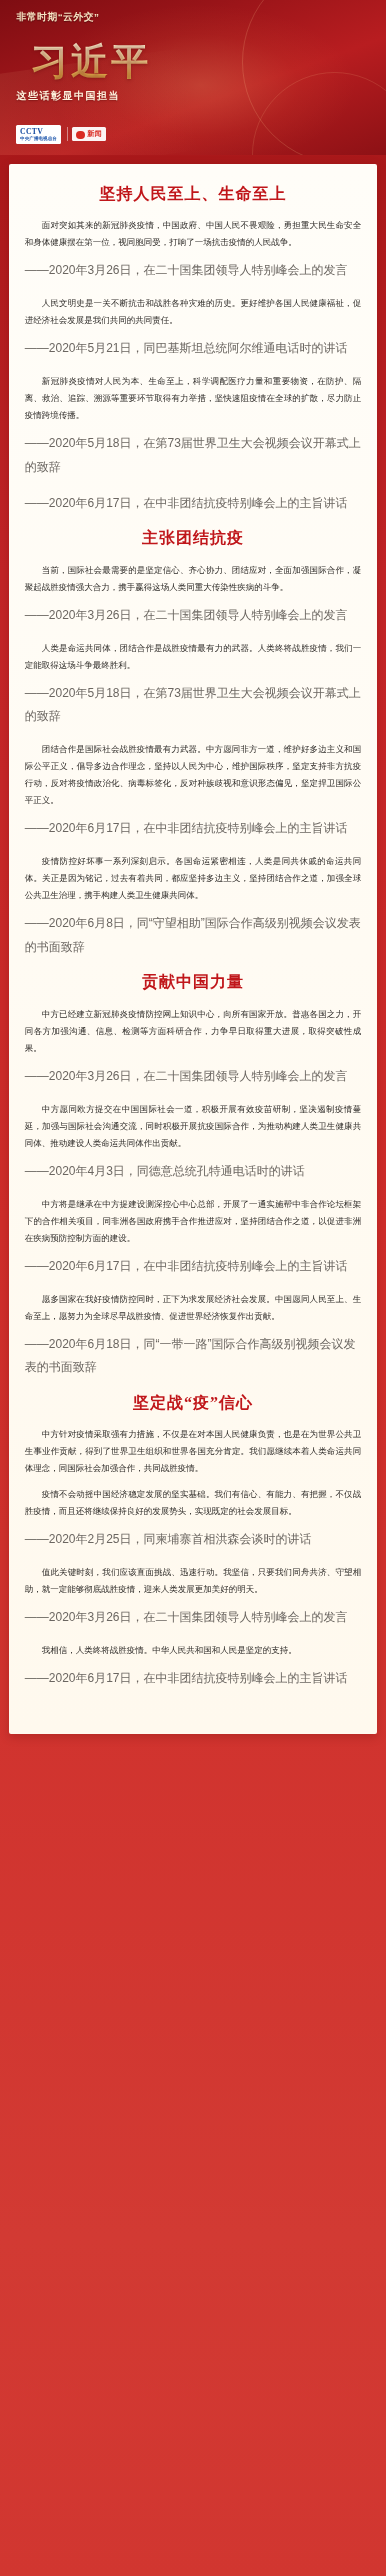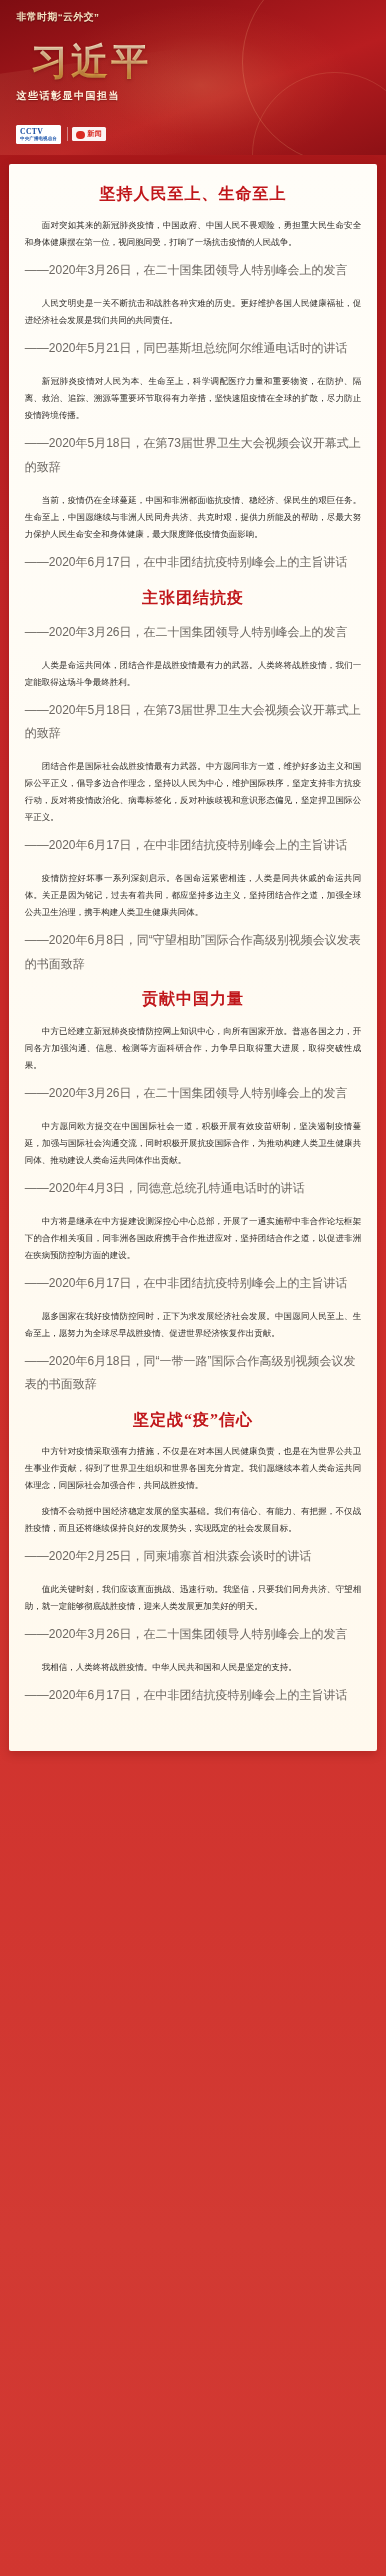--- a/index.html
+++ b/index.html
@@ -172,23 +172,23 @@
 
   <div class="card">
     <div id="sections-root">
         <div class="section-title first">坚持人民至上、生命至上</div>
         <p class="para">面对突如其来的新冠肺炎疫情，中国政府、中国人民不畏艰险，勇担重大民生命安全和身体健康摆在第一位，视同胞同受，打响了一场抗击疫情的人民战争。</p>
         <p class="cite">——2020年3月26日，在二十国集团领导人特别峰会上的发言</p>
         <p class="para">人民文明史是一关不断抗击和战胜各种灾难的历史。更好维护各国人民健康福祉，促进经济社会发展是我们共同的共同责任。</p>
         <p class="cite">——2020年5月21日，同巴基斯坦总统阿尔维通电话时的讲话</p>
         <p class="para">新冠肺炎疫情对人民为本、生命至上，科学调配医疗力量和重要物资，在防护、隔离、救治、追踪、溯源等重要环节取得有力举措，坚快速阻疫情在全球的扩散，尽力防止疫情跨境传播。</p>
         <p class="cite">——2020年5月18日，在第73届世界卫生大会视频会议开幕式上的致辞</p>
-        <p class="para">当前，疫情仍在全球蔓延，中国和非洲都面临抗疫情、稳经济、保民生的艰巨任务。生命至上，中国愿继续与非洲人民同舟共济、共克时艰，提供力所能及的帮助，尽最大努力保护人民生命安全和身体健康，最大限度降低疫情负面影响。</p>
         <p class="cite">——2020年6月17日，在中非团结抗疫特别峰会上的主旨讲话</p>
         <div class="section-title">主张团结抗疫</div>
+        <p class="para">当前，国际社会最需要的是坚定信心、齐心协力、团结应对，全面加强国际合作，凝聚起战胜疫情强大合力，携手赢得这场人类同重大传染性疾病的斗争。</p>
         <p class="cite">——2020年3月26日，在二十国集团领导人特别峰会上的发言</p>
         <p class="para">人类是命运共同体，团结合作是战胜疫情最有力的武器。人类终将战胜疫情，我们一定能取得这场斗争最终胜利。</p>
         <p class="cite">——2020年5月18日，在第73届世界卫生大会视频会议开幕式上的致辞</p>
         <p class="para">团结合作是国际社会战胜疫情最有力武器。中方愿同非方一道，维护好多边主义和国际公平正义，倡导多边合作理念，坚持以人民为中心，维护国际秩序，坚定支持非方抗疫行动，反对将疫情政治化、病毒标签化，反对种族歧视和意识形态偏见，坚定捍卫国际公平正义。</p>
         <p class="cite">——2020年6月17日，在中非团结抗疫特别峰会上的主旨讲话</p>
         <p class="para">疫情防控好坏事一系列深刻启示。各国命运紧密相连，人类是同共休戚的命运共同体。关正是因为铭记，过去有着共同，都应坚持多边主义，坚持团结合作之道，加强全球公共卫生治理，携手构建人类卫生健康共同体。</p>
         <p class="cite">——2020年6月8日，同“守望相助”国际合作高级别视频会议发表的书面致辞</p>
         <div class="section-title">贡献中国力量</div>
         <p class="para">中方已经建立新冠肺炎疫情防控网上知识中心，向所有国家开放。普惠各国之力，开同各方加强沟通、信息、检测等方面科研合作，力争早日取得重大进展，取得突破性成果。</p>
         <p class="cite">——2020年3月26日，在二十国集团领导人特别峰会上的发言</p>

